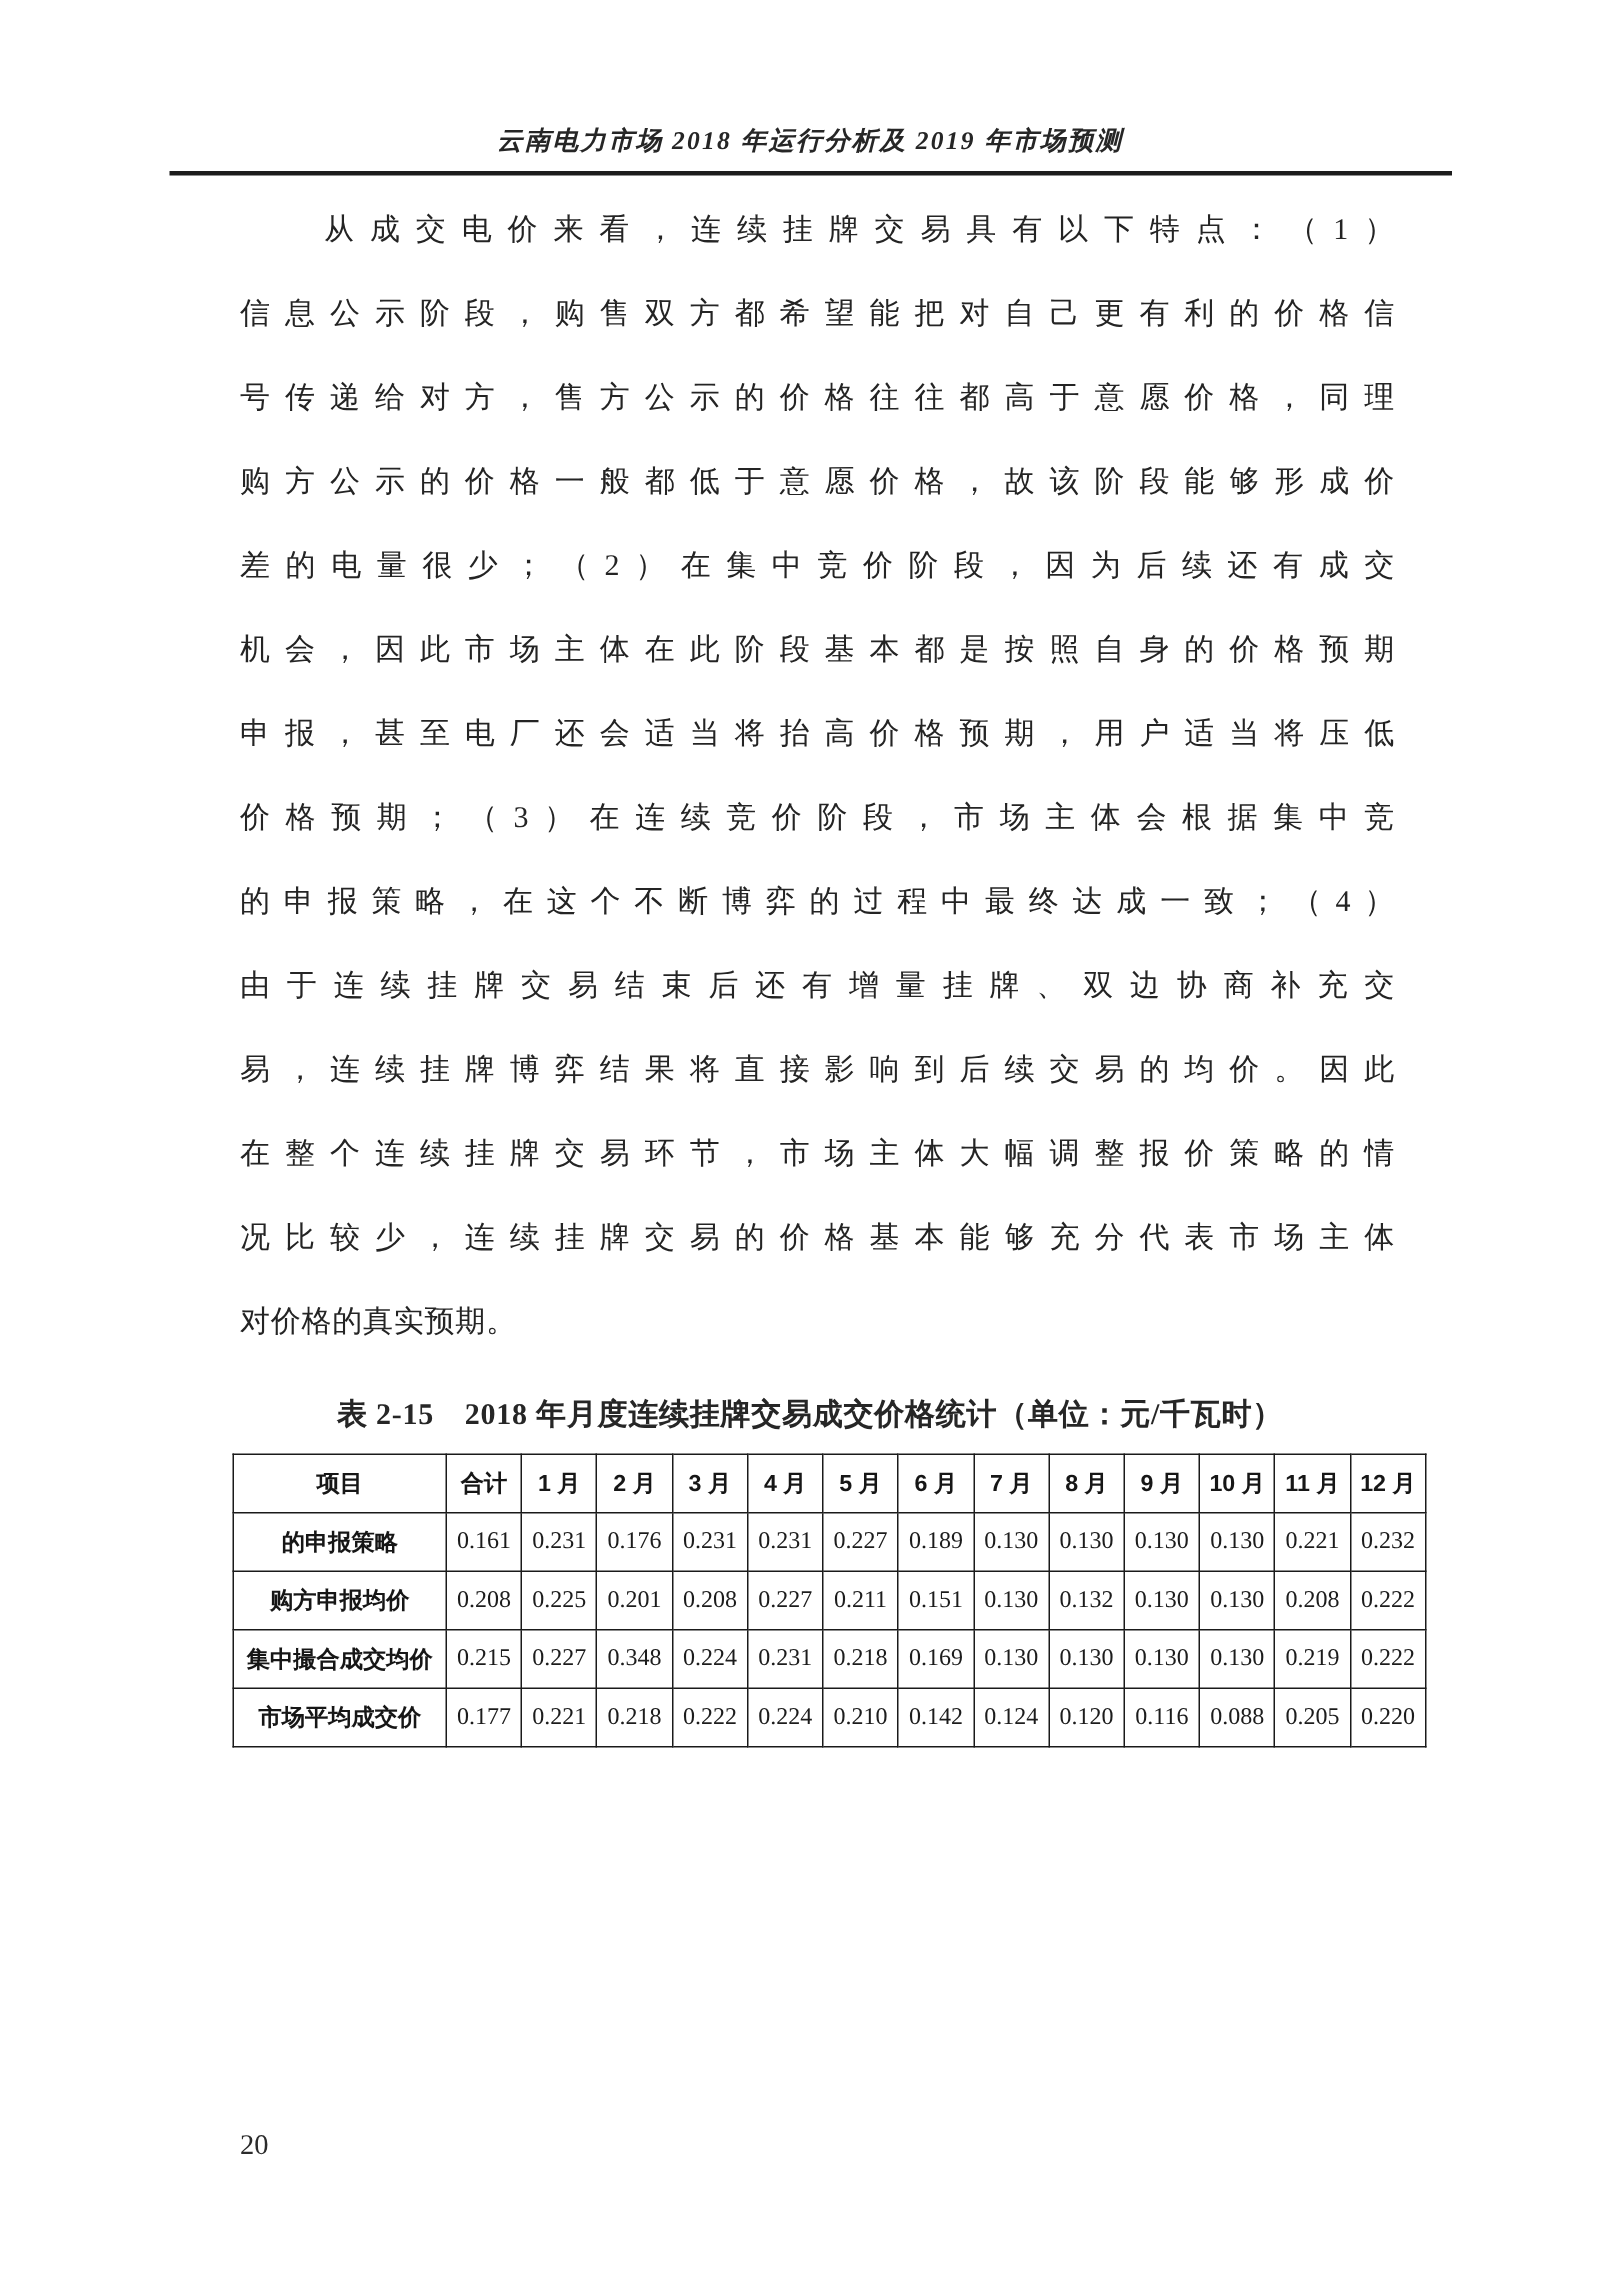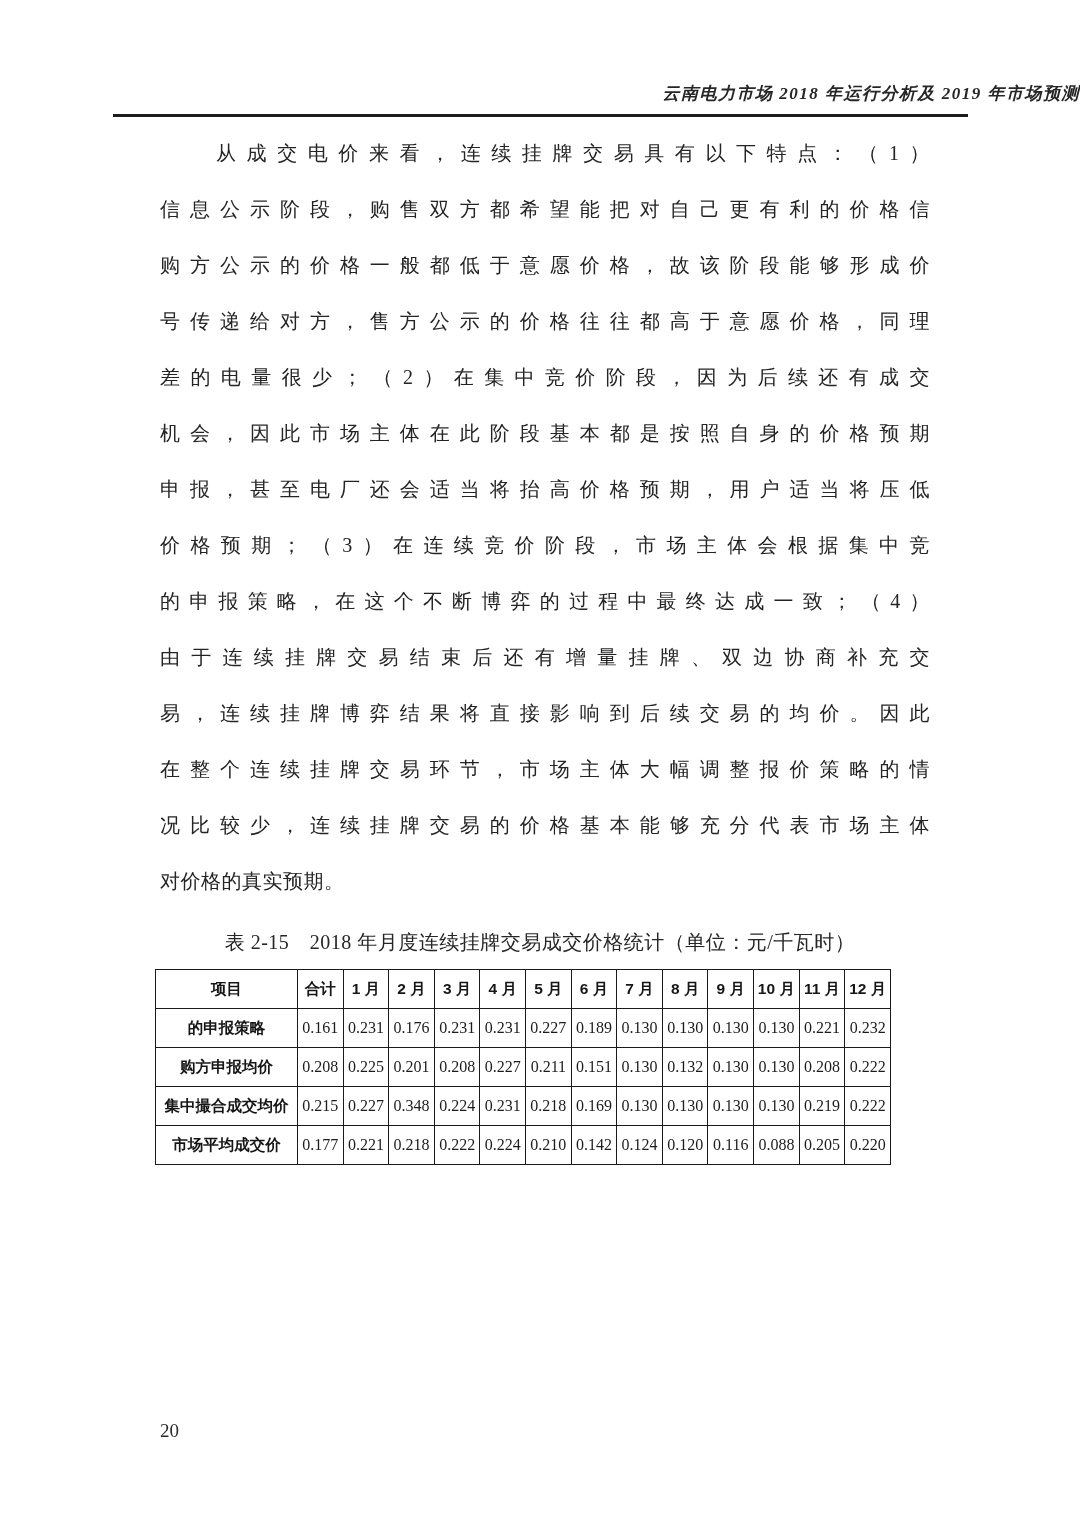--- a/index.html
+++ b/index.html
@@ -8,21 +8,21 @@
     font-family:"Liberation Serif","DejaVu Serif",serif;
     color:#1f1f1f;
     position:relative;
     overflow:hidden;
   }
   .page { position:relative; width:1080px; height:1527px; background:#ffffff; }
 
   
   .header-title {
     padding-top:82px;
-    text-align:right;
+    text-align:center;
     font-size:17px;
     font-weight:bold;
     font-style:italic;
     letter-spacing:1.5px;
     color:#262626;
   }
   .header-rule {
     margin:9px auto 0 auto;
     width:855px;
     height:0;
@@ -46,26 +46,27 @@
   .pline.first { text-indent:56px; }
   .pline.last  { text-align-last:left; }
 
   
   .table-caption {
     margin-top:20px;
     text-align:center;
     font-size:20px;
     color:#262626;
     letter-spacing:0.5px;
+    font-weight:bold;
   }
 
   
   table.price-table {
     margin:13px 0 0 155px;
-    width:736px;
+    width:796px;
     border-collapse:collapse;
     table-layout:fixed;
   }
   .price-table th, .price-table td {
     border:1.6px solid #1a1a1a;
     height:38px;
     padding:0;
     text-align:center;
     vertical-align:middle;
     overflow:hidden;
@@ -96,22 +97,22 @@
 <body>
 
 <div class="page">
 
   <div class="header-title">云南电力市场 2018 年运行分析及 2019 年市场预测</div>
   <div class="header-rule"></div>
 
   <div class="body-paragraph">
       <div class="pline first">从成交电价来看，连续挂牌交易具有以下特点：（1）</div>
       <div class="pline">信息公示阶段，购售双方都希望能把对自己更有利的价格信</div>
+      <div class="pline">号传递给对方，售方公示的价格往往都高于意愿价格，同理</div>
       <div class="pline">购方公示的价格一般都低于意愿价格，故该阶段能够形成价</div>
-      <div class="pline">号传递给对方，售方公示的价格往往都高于意愿价格，同理</div>
       <div class="pline">差的电量很少；（2）在集中竞价阶段，因为后续还有成交</div>
       <div class="pline">机会，因此市场主体在此阶段基本都是按照自身的价格预期</div>
       <div class="pline">申报，甚至电厂还会适当将抬高价格预期，用户适当将压低</div>
       <div class="pline">价格预期；（3）在连续竞价阶段，市场主体会根据集中竞</div>
       <div class="pline">的申报策略，在这个不断博弈的过程中最终达成一致；（4）</div>
       <div class="pline">由于连续挂牌交易结束后还有增量挂牌、双边协商补充交</div>
       <div class="pline">易，连续挂牌博弈结果将直接影响到后续交易的均价。因此</div>
       <div class="pline">在整个连续挂牌交易环节，市场主体大幅调整报价策略的情</div>
       <div class="pline">况比较少，连续挂牌交易的价格基本能够充分代表市场主体</div>
       <div class="pline last">对价格的真实预期。</div>

